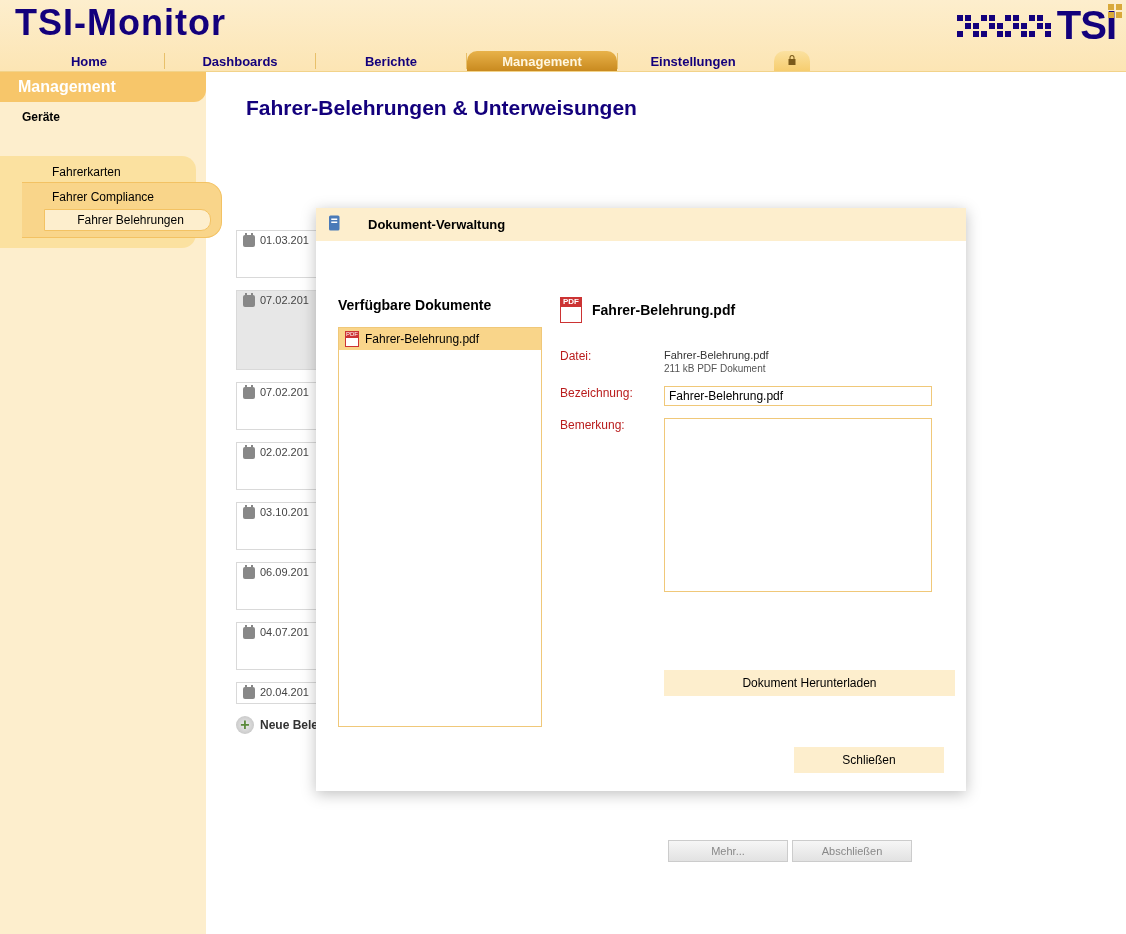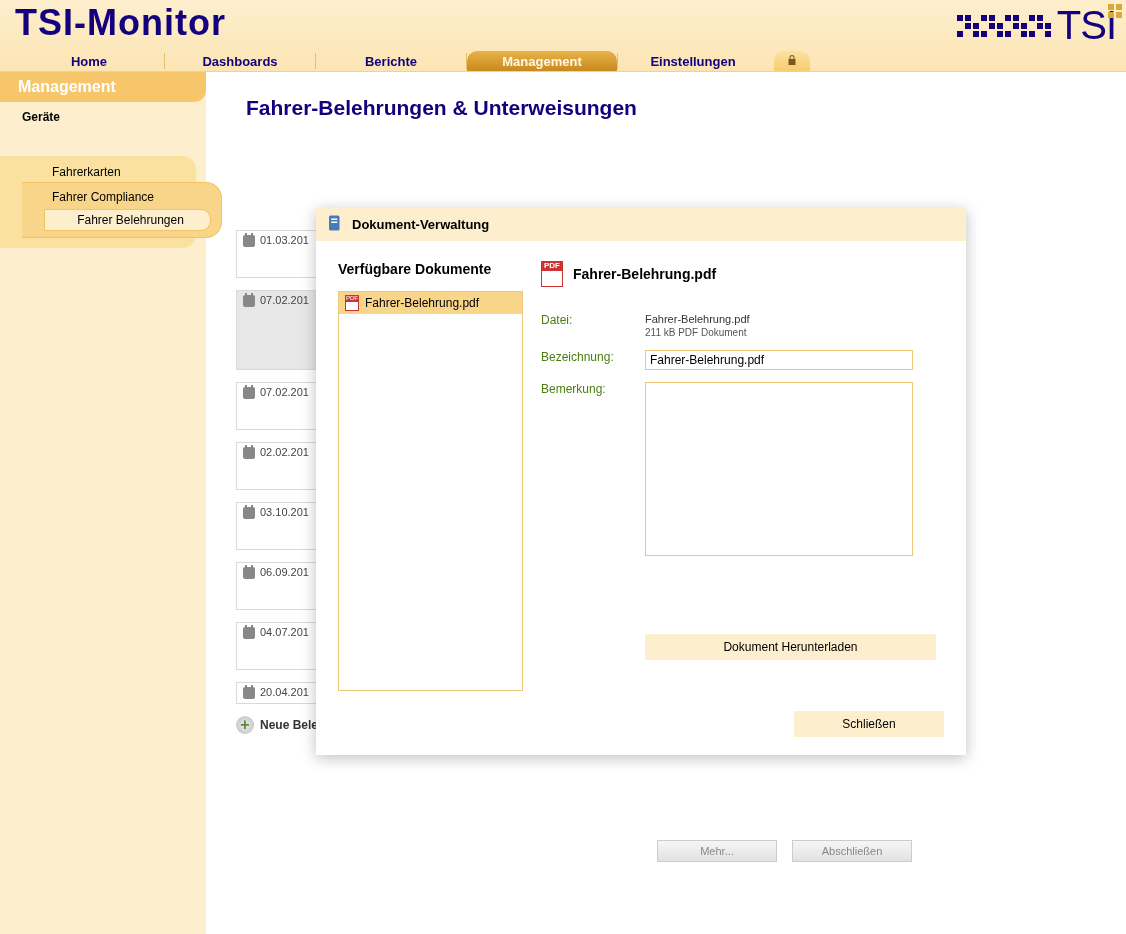--- a/index.html
+++ b/index.html
@@ -40,21 +40,21 @@
     grid-auto-rows: 6px;
     gap: 2px;
     margin-right: 6px;
   }
   .logo-dots span {
     background: #13007c;
     width: 6px; height: 6px;
   }
   .logo-text {
     font-size: 40px;
-    font-weight: 400;
+    font-weight: 700;
     color: #13007c;
     letter-spacing: -1px;
     font-family: Arial, sans-serif;
   }
   .full-icon {
     position: absolute;
     right: 4px; top: 4px;
     width: 14px; height: 14px;
     display: grid;
     grid-template: 1fr 1fr / 1fr 1fr;
@@ -206,21 +206,21 @@
   }
   .plus-icon {
     width:18px;height:18px;border-radius:50%;
     background: radial-gradient(#eee,#bbb);
     display:flex;align-items:center;justify-content:center;
     color:#5a8a3a;font-weight:bold;font-size:16px;line-height:1;
   }
   .footer-btns {
     position:absolute;
     right: 214px; top: 768px;
-    display:flex; gap:15px;
+    display:flex; gap:4px;
   }
   .gray-btn {
     width: 120px; height: 22px;
     background: linear-gradient(#f6f6f6,#e2e2e2);
     border:1px solid #ccc;
     color:#888;
     font-size:11px;
     display:flex;align-items:center;justify-content:center;
     cursor:pointer;
   }
@@ -228,28 +228,29 @@
   .dialog {
     position: absolute;
     left: 316px; top: 208px;
     width: 650px;
     background: #fff;
     box-shadow: 0 3px 14px rgba(0,0,0,0.25);
   }
   .dlg-title {
     background: #fdeecd;
     padding: 6px 10px;
-    display:flex;align-items:center;gap:8px;
+    display:flex;align-items:center;gap:24px;
     font-weight:bold; font-size:13px;
   }
   .dlg-title svg{width:18px;height:18px;}
   .dlg-body {
     display:flex;
-    padding: 20px 30px 12px 22px;
+    padding: 20px 11px 12px 22px;
     gap: 18px;
+    margin-top: 36px;
   }
   .col-left { width: 210px; }
   .col-left h4 {
     font-size: 14px; margin-bottom: 14px;
   }
   .doc-list {
     border: 1px solid #f0c879;
     height: 400px;
   }
   .doc-item {
@@ -276,21 +277,21 @@
     background:#c33;color:#fff;font-size:8px;text-align:center;line-height:10px;
   }
   .col-right { flex:1; }
   .doc-hdr {
     display:flex;align-items:center;gap:10px;
     font-weight:bold;font-size:14px;margin-bottom:26px;
   }
   .field-row {
     display:flex; gap:12px; margin-bottom:12px; font-size:12px; align-items:flex-start;
   }
-  .field-row .lbl { width:92px; color:#4d7c0f;}
+  .field-row .lbl { width:92px; color:#b91c1c;}
   .file-meta { font-size:11px; color:#333;}
   .file-sub  { font-size:10px; color:#555; margin-top:2px;}
   .text-input {
     border:1px solid #f0c879; height:20px; width:268px;
     padding: 2px 4px; font-size:12px;
   }
   .text-area {
     border:1px solid #f0c879; width:268px; height:174px;
     padding:4px; font-size:12px; resize:none;
   }

